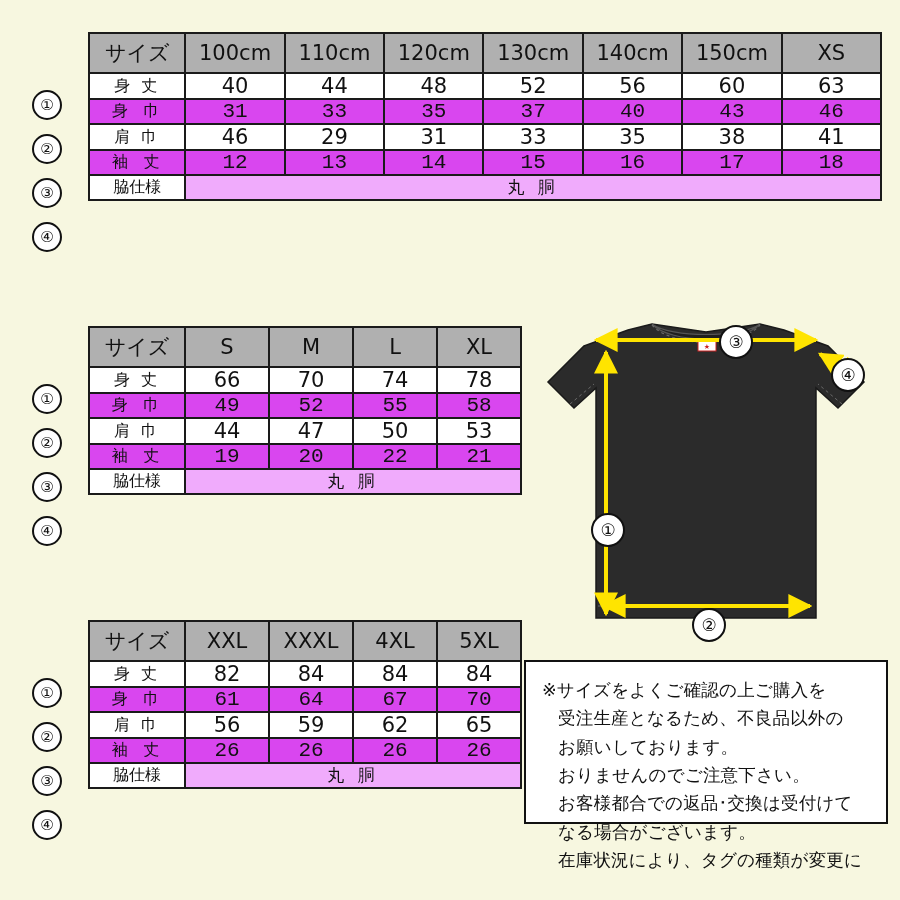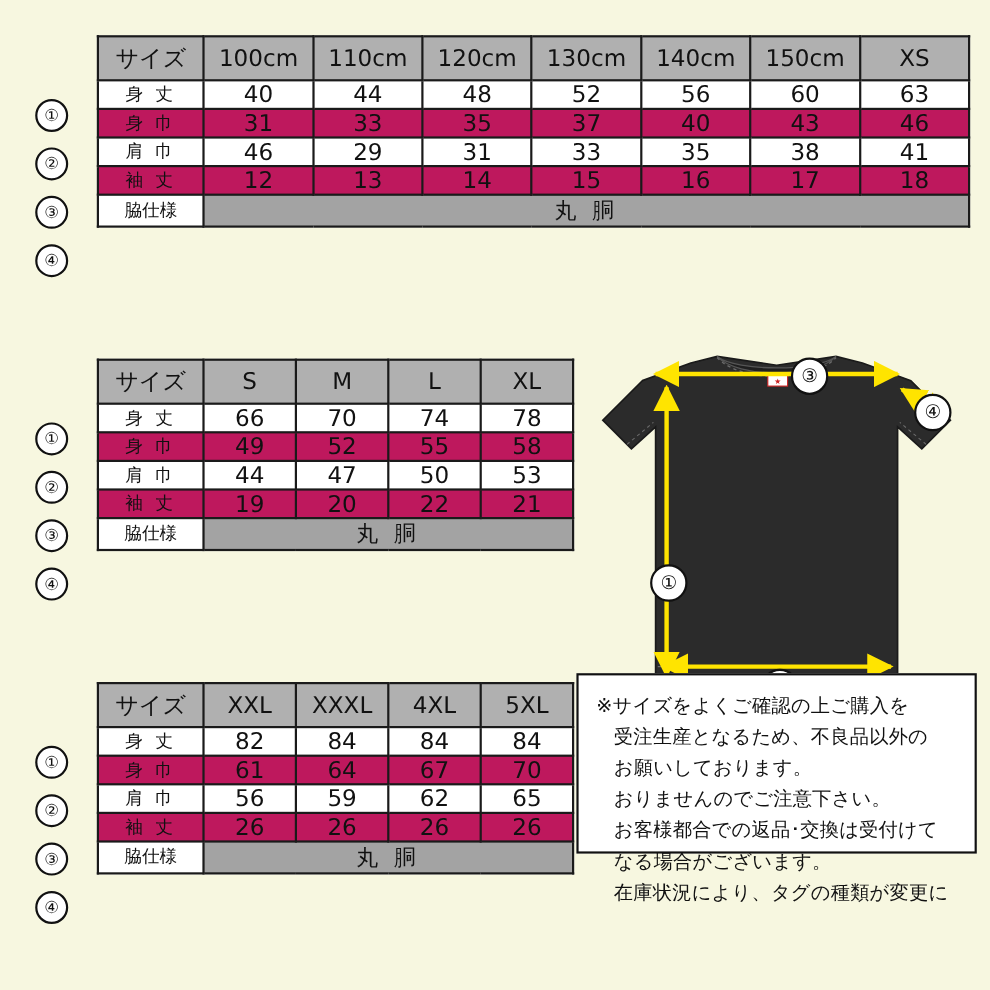--- a/index.html
+++ b/index.html
@@ -45,26 +45,27 @@
     background: #ffffff;
     font-size: 16px;
     letter-spacing: 3px;
   }
   .sizetable .val {
     font-size: 21px;
     background: #ffffff;
   }
   .sizetable tr.shaded .val,
   .sizetable tr.shaded .rowlabel {
-    background: #be185d;
+    background: #d946ef;
+    font-family: Liberation Mono, monospace;
   }
   .sizetable .spec {
-    font-size: 20px;
+    font-size: 17px;
     letter-spacing: 4px;
-    background: #a3a3a3;
+    background: #f0abfc;
   }
 
   
   .circnum {
     position: absolute;
     width: 26px;
     height: 26px;
     border: 2px solid #111111;
     border-radius: 50%;
     background: #ffffff;
@@ -108,21 +109,21 @@
     font-size: 17px;
     line-height: 30px;
     text-align: center;
     font-family: "DejaVu Sans", "Liberation Sans", sans-serif;
   }
 
   
   #notice {
     position: absolute;
     left: 524px;
-    top: 612px;
+    top: 660px;
     width: 364px;
     height: 164px;
     border: 2px solid #111111;
     background: #ffffff;
     box-sizing: border-box;
     padding: 14px 12px 10px 16px;
   }
   #notice p {
     margin: 0;
     font-size: 17.5px;

